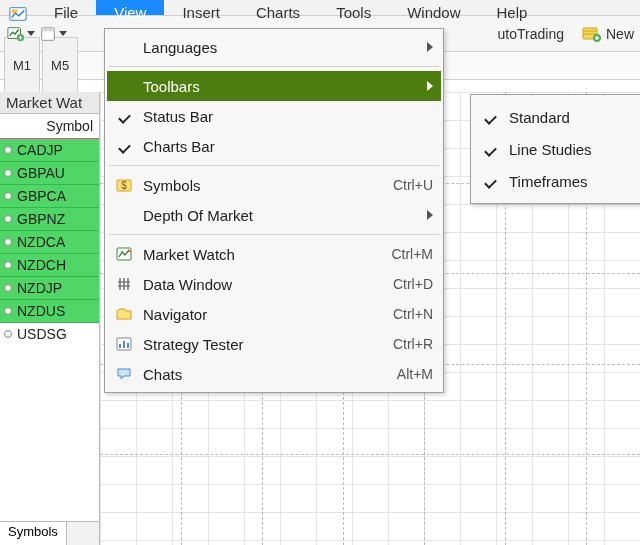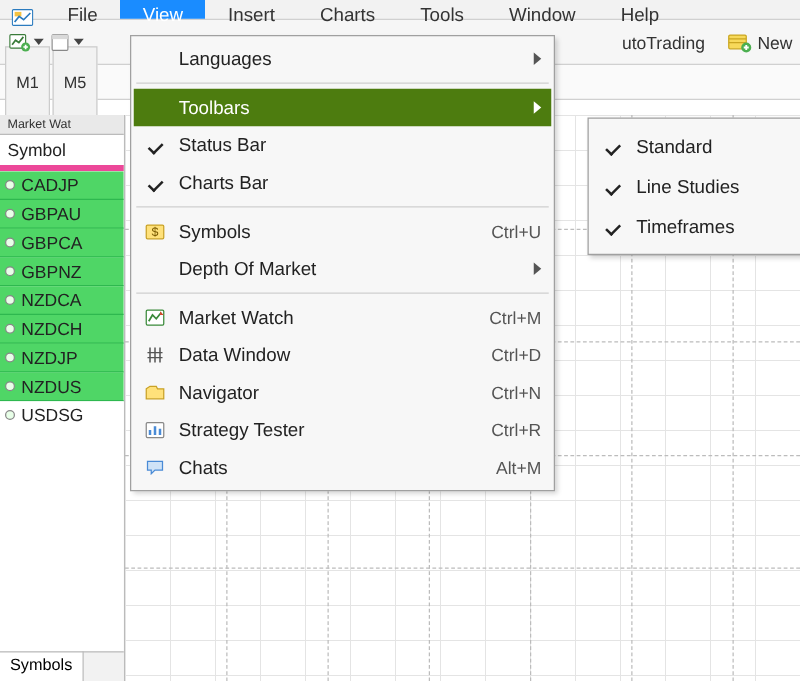--- a/index.html
+++ b/index.html
@@ -94,29 +94,30 @@
     background: #fff;
     border-right: 1px solid #bbb;
     display: flex; flex-direction: column;
     font-size: 14px;
   }
   .mw-title {
     background: #e9e9e9;
     padding: 2px 6px;
     border-bottom: 1px solid #bbb;
     color: #333;
-    font-size: 10px;
+    font-size: 15px;
     white-space: nowrap; overflow: hidden;
   }
   .mw-header {
     background: #fff;
     padding: 4px 6px;
-    border-bottom: 5px solid #ec4899;
+    border-bottom: 1px solid #ec4899;
     color: #222;
     font-size: 14px;
+    text-align: right;
   }
   .mw-list { flex: 1; overflow: hidden; background: #fff; }
   .mw-row {
     display: flex; align-items: center;
     padding: 3px 4px;
     background: #4fd666;
     border-bottom: 1px solid #2eb84f;
     color: #222;
     font-size: 14px;
     gap: 5px;

